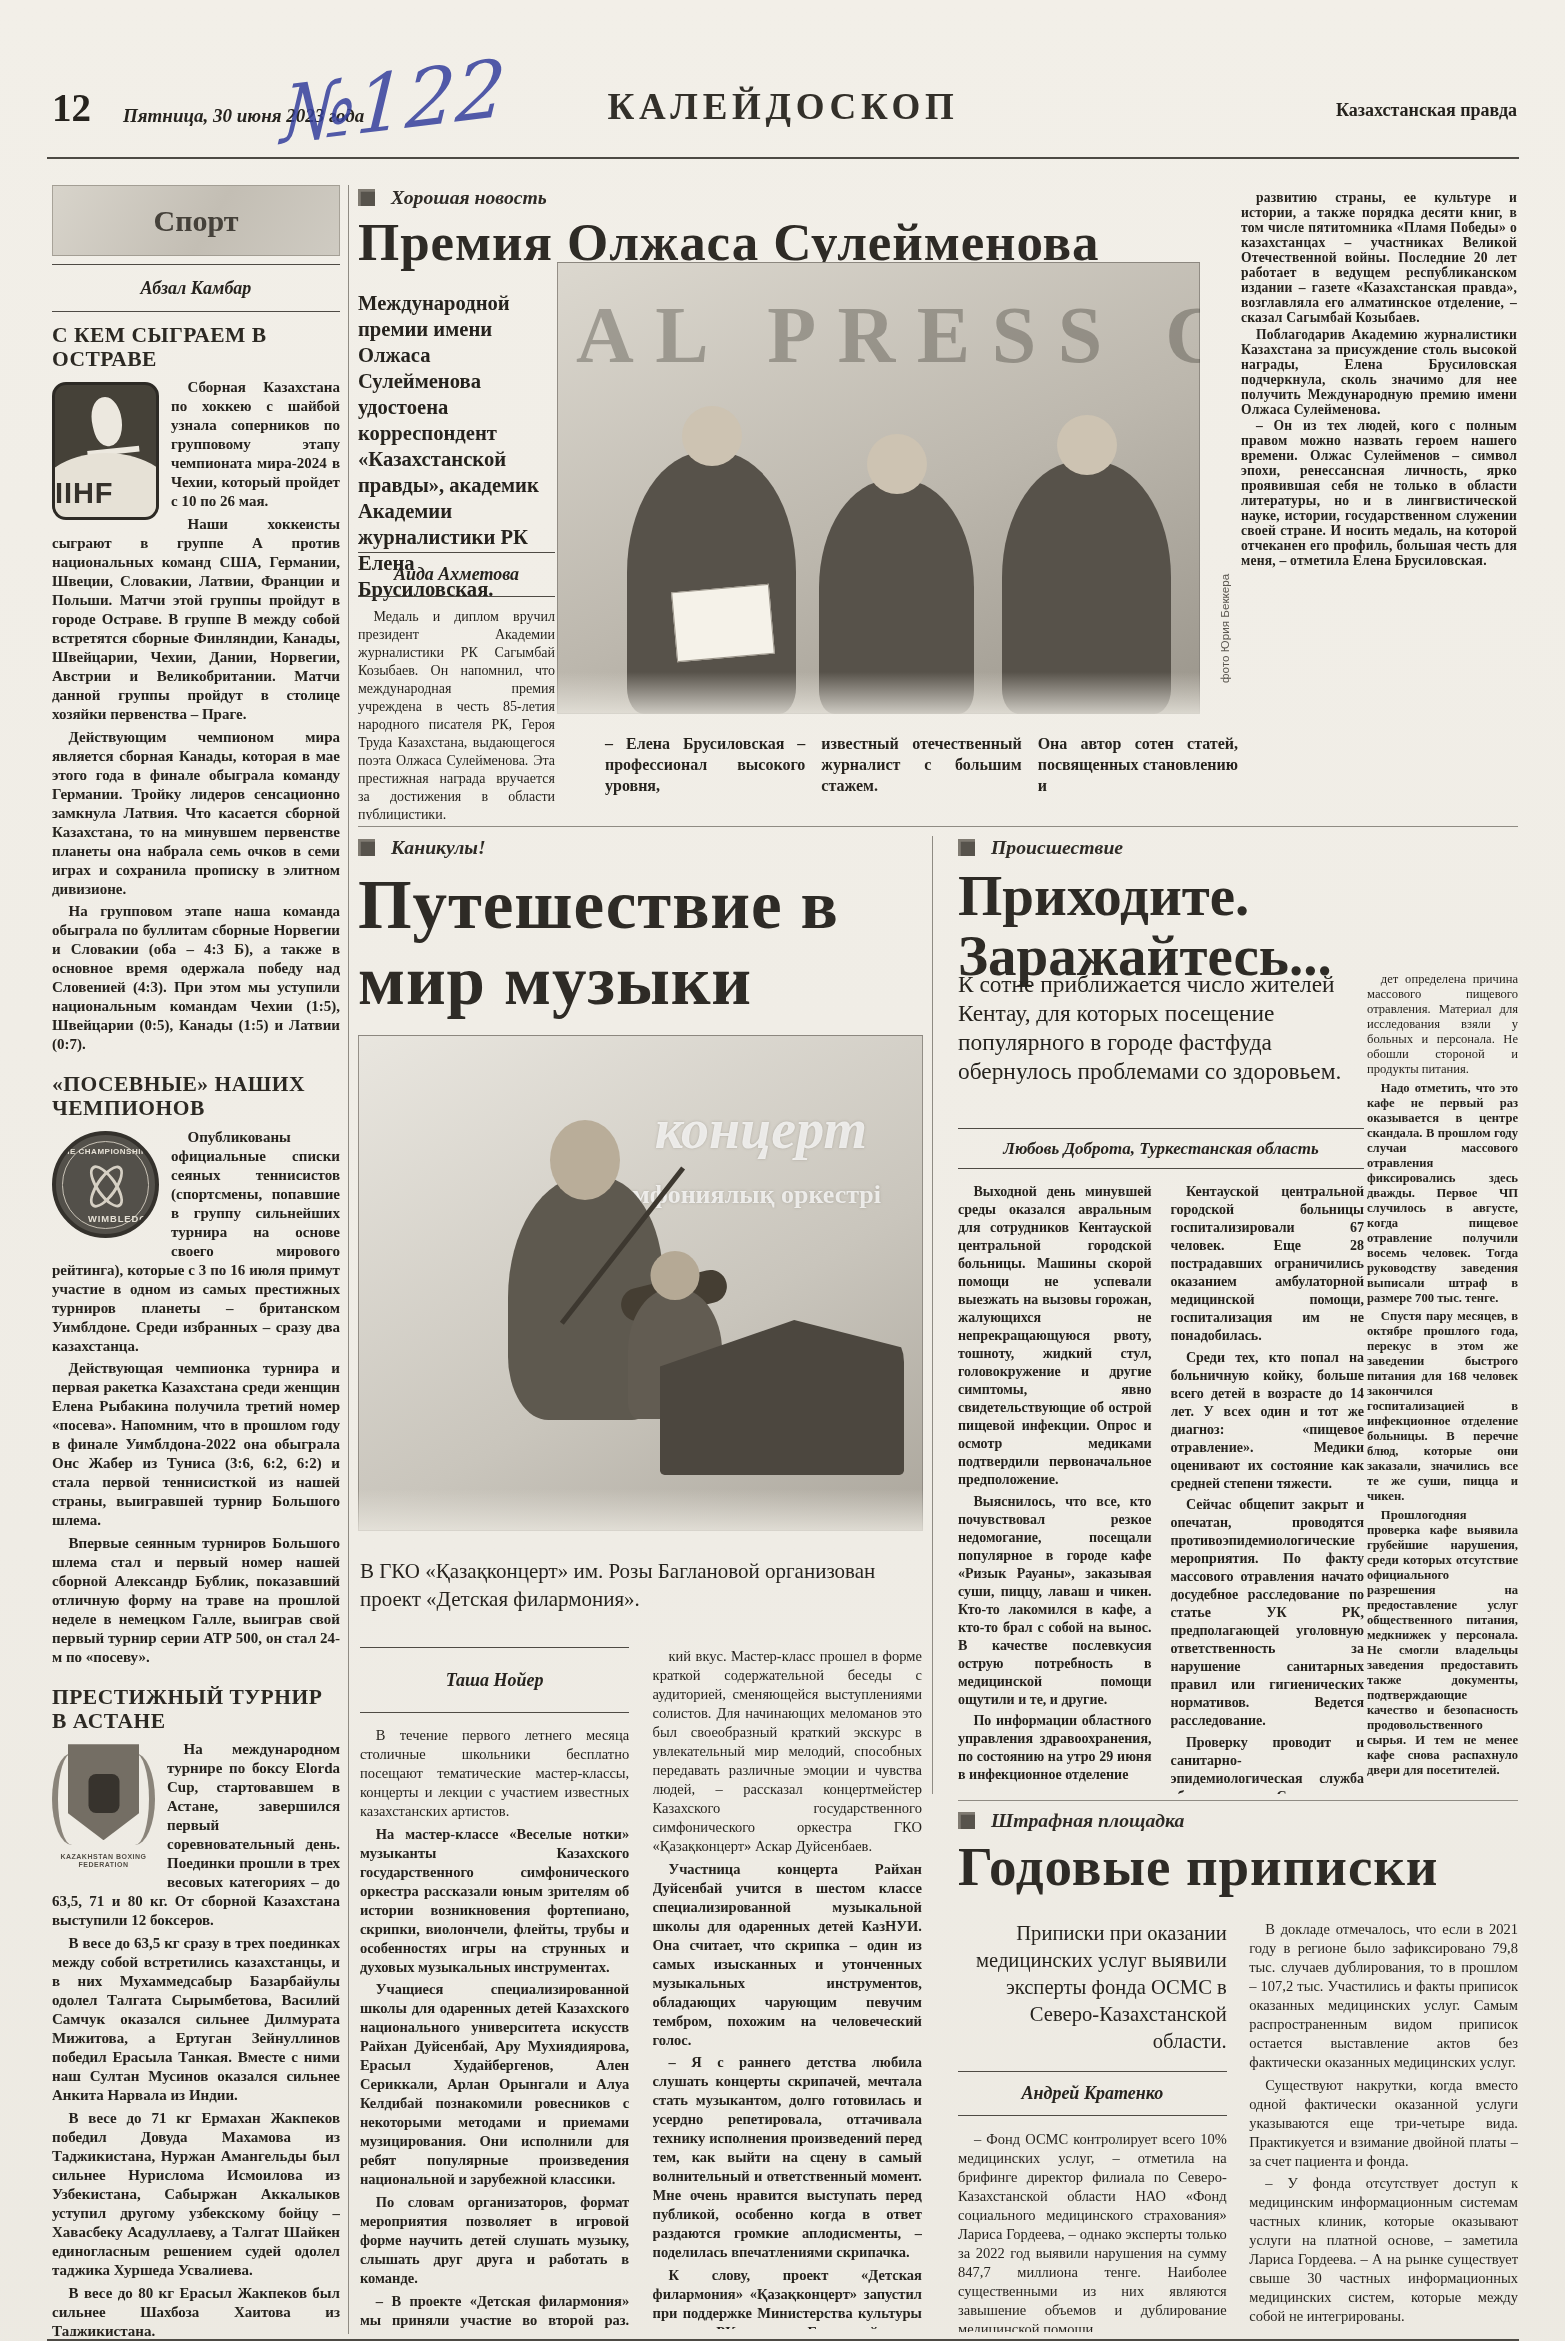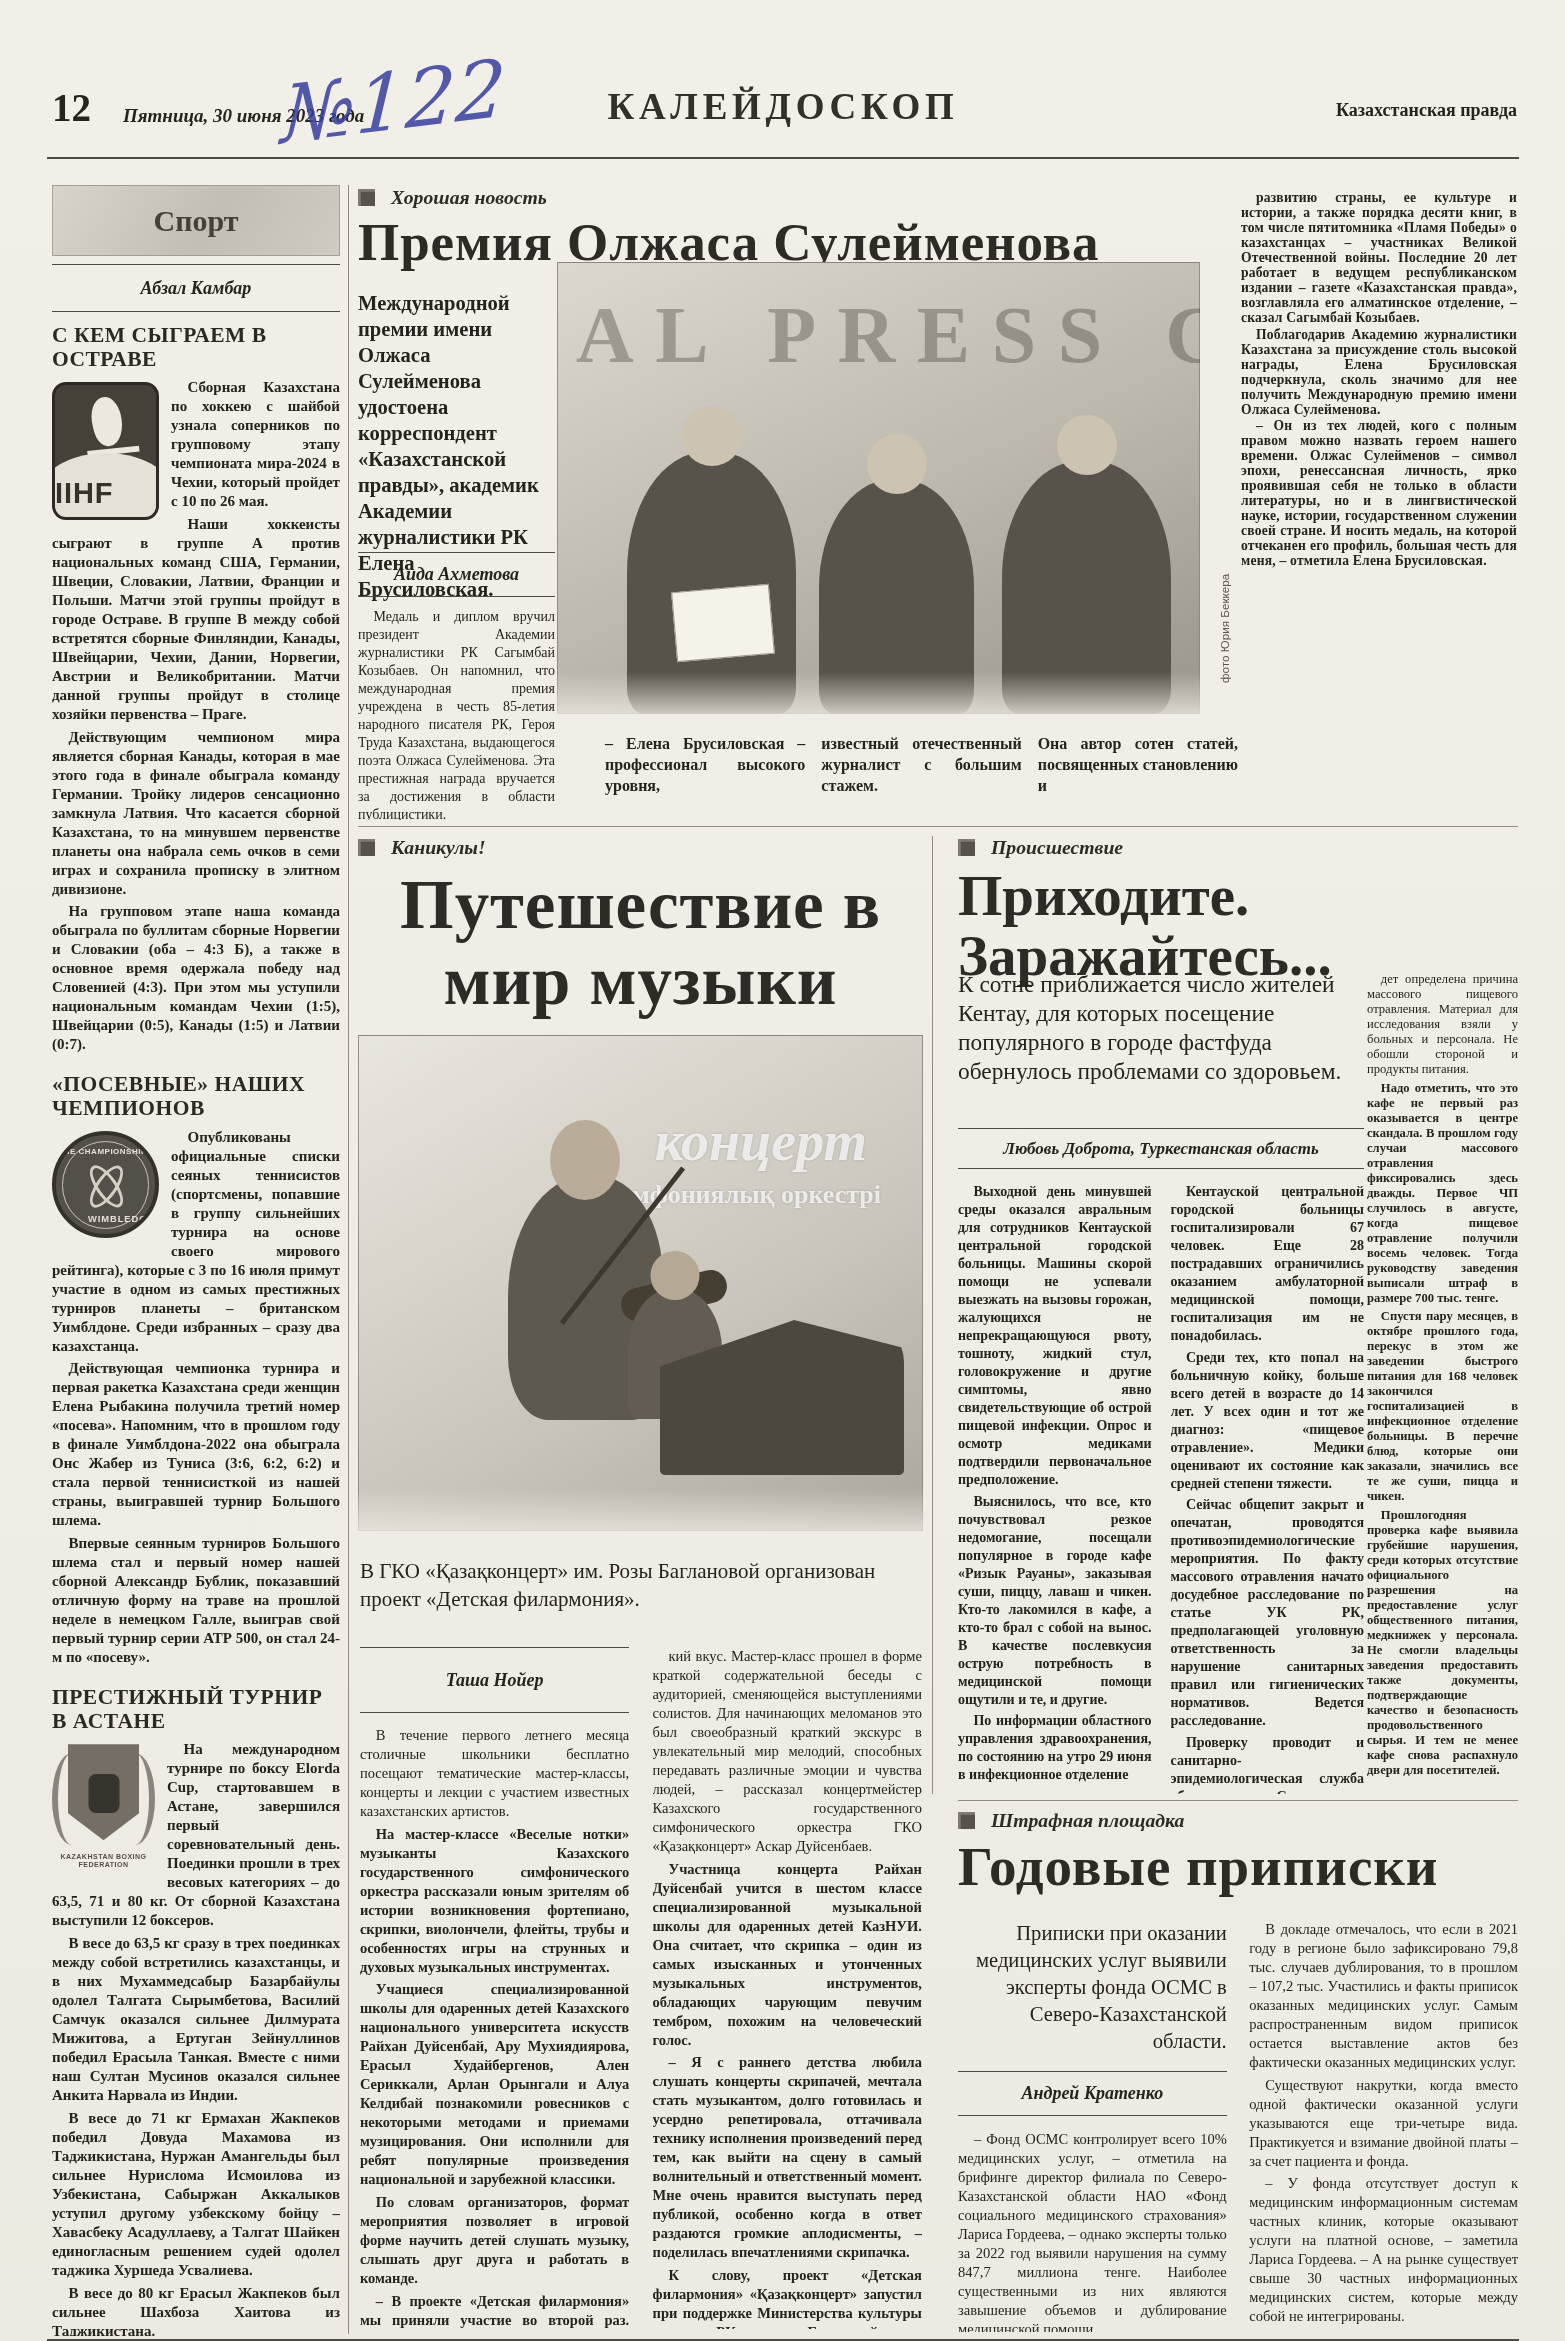--- a/index.html
+++ b/index.html
@@ -98,21 +98,21 @@
   .award-bodyleft { position:absolute; left:0; top:422px; width:197px; height:212px; font-size:14px; line-height:18px; }
   .award-photo { position:absolute; left:199px; top:76px; width:643px; height:452px; }
   .award-caption { position:absolute; left:247px; top:547px; width:633px; display:flex; gap:16px; font-size:16px; line-height:21px; font-weight:bold; }
   .award-caption div { flex:1; text-align:justify; }
   .award-bodyright { position:absolute; left:883px; top:3.7px; width:276px; height:631px; font-size:13.6px; line-height:15px;
                      letter-spacing:0.2px; font-weight:bold; }
   .award-bodyright p { margin:0 0 1.9px; }
 
   
   .music { left:358px; top:836px; width:565px; height:1497px; }
-  .music .title { position:absolute; left:0; top:31px; font-size:69px; line-height:76px;text-align:center; }
+  .music .title { position:absolute; left:0; top:31px; font-size:69px; line-height:76px; }
   .music-photo { position:absolute; left:0; top:199px; width:565px; height:496px; }
   .music-lead { position:absolute; left:1.9px; top:721px; width:562px; font-size:21px; line-height:28px; }
   .music-cols { position:absolute; left:1.9px; top:811px; width:562px; height:682px; display:flex; gap:23.4px; }
   .music-cols .mc { flex:1; font-size:14.5px; line-height:19px; overflow:hidden; }
   .music-byline { height:66px; margin-bottom:13px; }
 
   
   .incident { left:958px; top:836px; width:560px; height:958px; }
   .incident .title { position:absolute; left:0; top:30px; font-size:57px; letter-spacing:0; }
   .inc-lead { position:absolute; left:0; top:134px; width:406px; height:149px; font-size:23.4px; line-height:29px; }
@@ -242,21 +242,21 @@
   </div>
 
   <div class="abs music clip">
     <div class="art-rubric">
       <span class="sq"></span>
       <span>Каникулы!</span>
     </div>
     <div class="big-title title">Путешествие в мир музыки</div>
 
     <div class="ph music-photo" style="background:linear-gradient(150deg,#e9e6df,#c9c5bc 60%,#aba69c)">
-      <div class="wm" style="right:56px;top:74px;font-size:56px;font-style:italic">концерт</div>
+      <div class="wm" style="right:56px;top:62px;font-size:56px;font-style:italic">концерт</div>
       <div class="wm" style="right:42px;top:145px;font-size:26px">симфониялық оркестрі</div>
       <div class="violin-girl"></div>
       <div class="bow"></div>
       <div class="violin"></div>
       <div class="pianist"></div>
       <div class="piano"></div>
       <div class="floor"></div>
     </div>
 
     <div class="music-lead">В ГКО «Қазақконцерт» им. Розы Баглановой организован проект «Детская филармония».</div>

